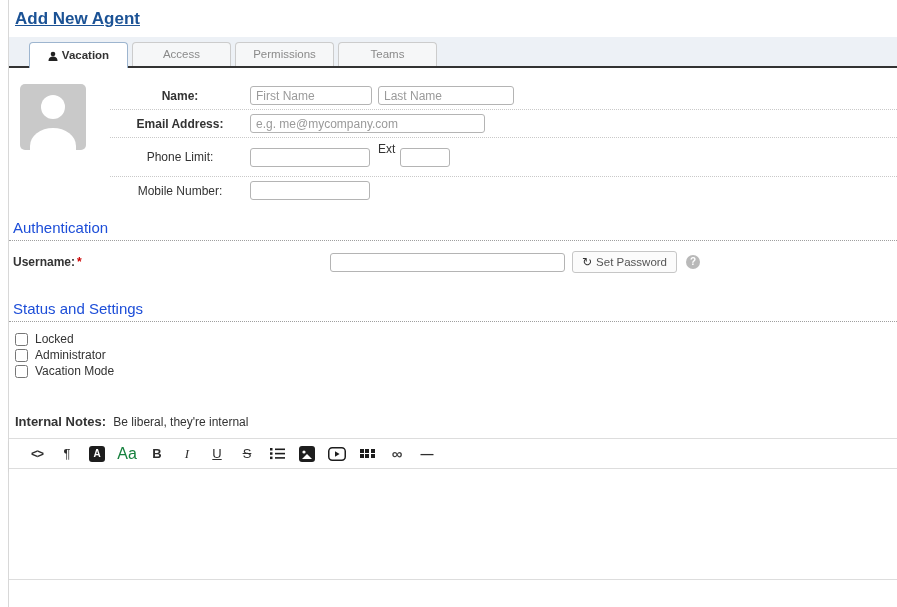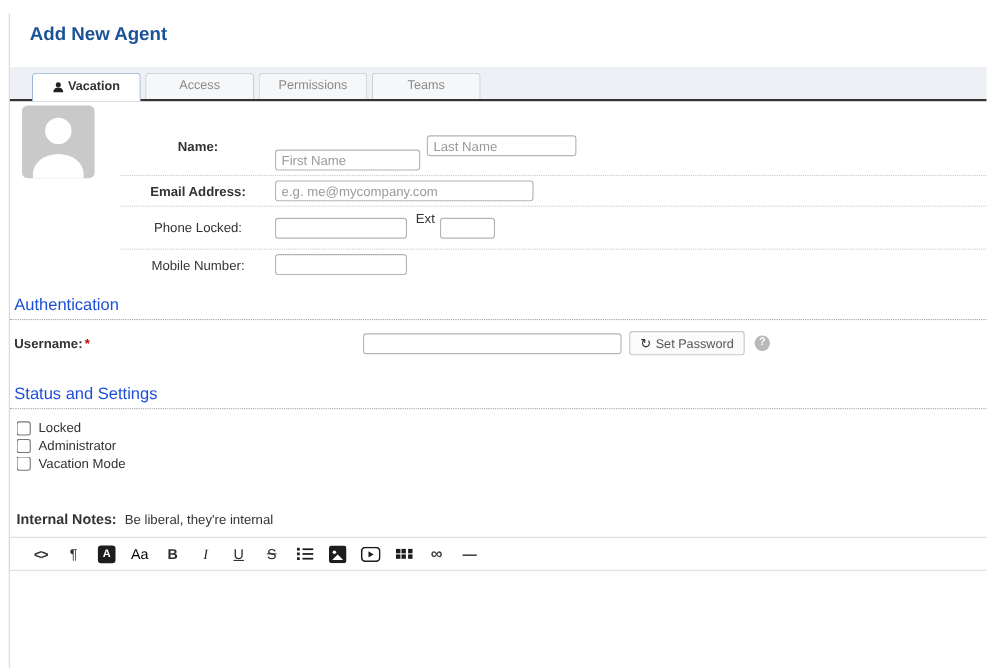--- a/index.html
+++ b/index.html
@@ -5,21 +5,21 @@
   * { box-sizing: border-box; }
   html, body { margin:0; padding:0; }
   body {
     width: 897px; height: 607px; overflow: hidden;
     background: #fff;
     font-family: "Liberation Sans", "DejaVu Sans", sans-serif;
     font-size: 12px; color: #333;
   }
   .page { position: relative; margin-left: 8px; border-left: 1px solid #d8d8d8; min-height: 607px; }
 
-  h2.page-title { margin: 12px; padding: 9px 0 8px 6px; font-size: 17px; font-weight: bold; }
+  h2.page-title { margin: 0; padding: 9px 0 8px 6px; font-size: 17px; font-weight: bold; text-decoration: underline; }
 
   
   .tabstrip {
     background: #edf1f6; border-bottom: 2px solid #333;
     padding: 5px 0 0 20px; height: 31px; display: flex; align-items: flex-end;
   }
   .tab {
     width: 99px; height: 24px; line-height: 23px; text-align: center;
     font-size: 11.5px; color: #8a8a8a; background: #f6f7f8;
     border: 1px solid #ccc; border-bottom: none; border-radius: 4px 4px 0 0;
@@ -43,21 +43,21 @@
   .rows { margin: 14px 0 0 101px; }
   .form-row { display: flex; align-items: center; padding: 4px 0; min-height: 26px; border-bottom: 1px dotted #c9c9c9; }
   .form-row.no-sep { border-bottom: none; }
   .form-row .flabel { width: 140px; flex: 0 0 140px; text-align: center; }
   .bold { font-weight: bold; }
   input[type="text"] {
     height: 19px; border: 1px solid #b4b4b4; border-radius: 3px;
     font-family: inherit; font-size: 12px; padding: 1px 5px; color: #333; background:#fff;
   }
   input::placeholder { color: #9a9a9a; opacity: 1; }
-  .inp-first { width: 132px; border: 2px solid #141414; height: 21px; margin-top: 26px; }
+  .inp-first { width: 122px; border: 2px solid #141414; height: 21px; }
   .inp-last  { width: 136px; margin-left: 6px; }
   .inp-email { width: 235px; }
   .inp-phone { width: 120px; }
   .ext-label { margin: 0 5px 16px 8px; }
   .inp-ext   { width: 50px; }
   .inp-mobile{ width: 120px; }
 
   
   .section-head {
     font-size: 15px; color: #1d4ed8; padding: 15px 0 4px 4px;
@@ -98,21 +98,21 @@
   .ed-btn {
     width: 30px; height: 26px; line-height: 26px; text-align: center;
     font-size: 13px; color: #2e2e2e; cursor: pointer; background: none; border: none;
     font-family: inherit; padding: 0; display: flex; align-items: center; justify-content: center;
   }
   .glyph-source { letter-spacing: -1px; font-weight: bold; font-size: 12px; }
   .glyph-boxA {
     display:inline-block; width:16px; height:16px; line-height:16px; background:#1d1d1d;
     color:#fff; border-radius:3px; font-size:10px; font-weight:bold; text-align:center;
   }
-  .glyph-fontcase { font-size: 13px; color:#000000; }
+  .glyph-fontcase { font-size: 16px; color:#15803d; }
   .glyph-bold { font-weight: bold; }
   .glyph-italic { font-style: italic; font-family: "Liberation Serif", serif; }
   .glyph-underline { text-decoration: underline; }
   .glyph-strike { text-decoration: line-through; }
   .glyph-link { font-weight: bold; font-size: 15px; color:#444; }
   .glyph-hr { font-weight: bold; }
   .tbl-grid { display: grid; grid-template-columns: repeat(3, 4px); grid-gap: 1.5px; }
   .tbl-grid i { width: 4px; height: 4px; background: #1d1d1d; }
   .editor-body { height: 111px; border-bottom: 1px solid #ddd; background: #fff; cursor: text; }
 
@@ -155,21 +155,21 @@
     <div class="form-row">
       <span class="flabel bold">Name:</span>
       <input type="text" class="inp-first" placeholder="First Name" style="">
       <input type="text" class="inp-last" placeholder="Last Name" style="">
     </div>
     <div class="form-row">
       <span class="flabel bold">Email Address:</span>
       <input type="text" class="inp-email" placeholder="e.g. me@mycompany.com" style="">
     </div>
     <div class="form-row">
-      <span class="flabel">Phone Locked:</span>
+      <span class="flabel">Phone Limit:</span>
       <input type="text" class="inp-phone" style="">
       <span class="ext-label">Ext</span>
       <input type="text" class="inp-ext" style="">
     </div>
     <div class="form-row no-sep">
       <span class="flabel">Mobile Number:</span>
       <input type="text" class="inp-mobile" style="">
     </div>
   </div>
 

